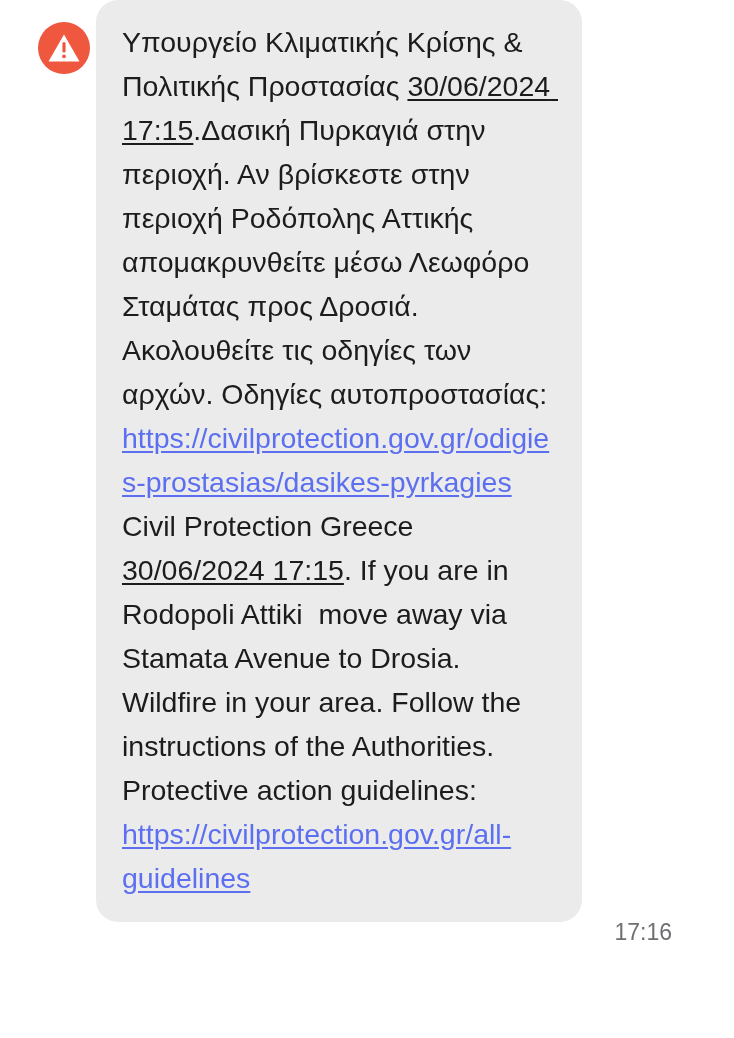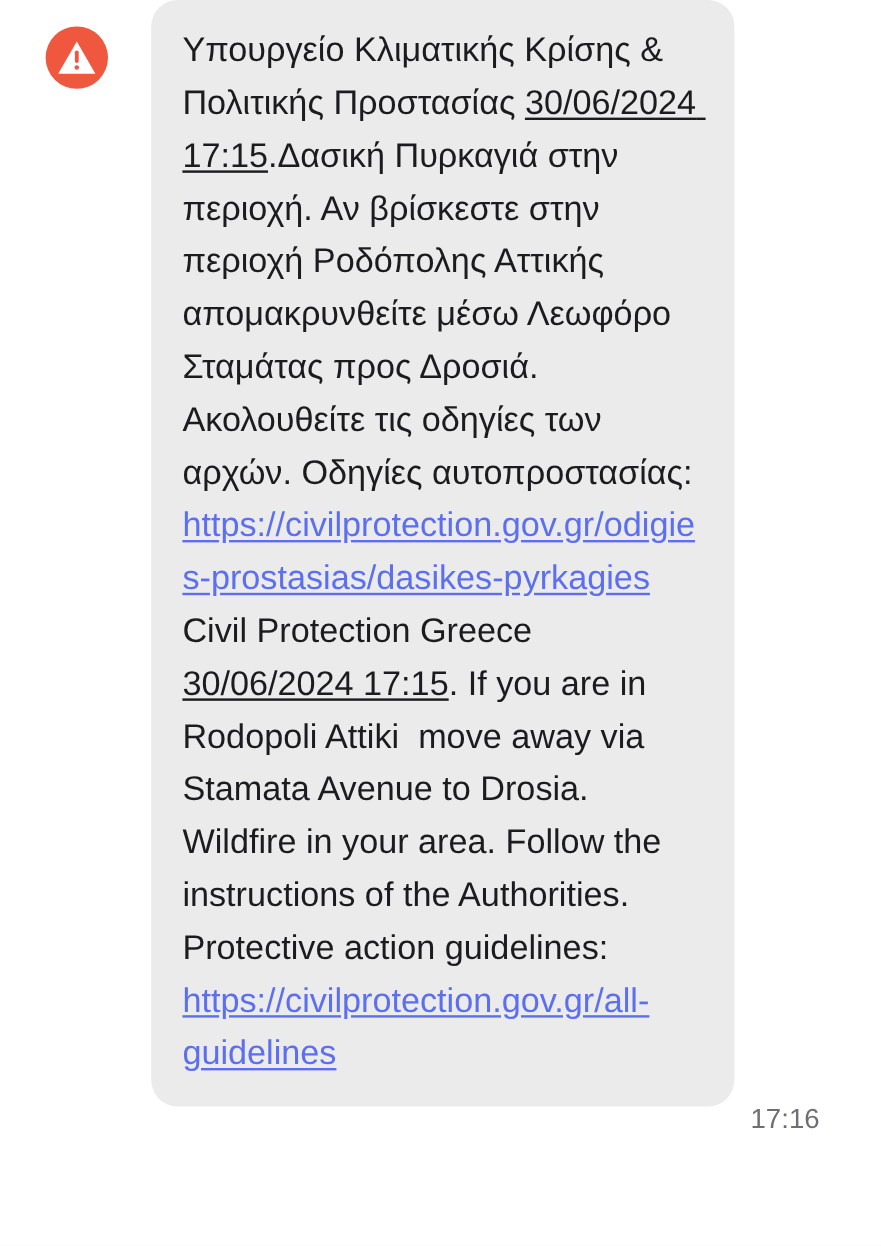--- a/index.html
+++ b/index.html
@@ -45,21 +45,21 @@
     margin-top: 22px;
     position: relative;
   }
   .alert-avatar svg {
     position: absolute;
     left: 50%;
     top: 50%;
     transform: translate(-50%, -50%);
   }
   .bubble-wrap {
-    margin-left: 36px;
+    margin-left: 6px;
     flex: 0 1 auto;
   }
   .bubble {
     background: #ebebeb;
     border-radius: 22px;
     padding: 20px 26px 22px 26px;
     max-width: 486px;
     box-sizing: border-box;
   }
   .bubble-text {
@@ -75,21 +75,21 @@
     text-decoration: underline;
     text-underline-offset: 3px;
   }
   .ts-link {
     color: #1c1c1e;
     text-decoration: underline;
     text-underline-offset: 3px;
   }
   .timestamp {
     position: absolute;
-    right: 51px;
+    right: 62px;
     bottom: 92px;
     color: #6d6f73;
     font-size: 23px;
   }
 </style>
 </head>
 <body>
 
 <div class="screen">
 

